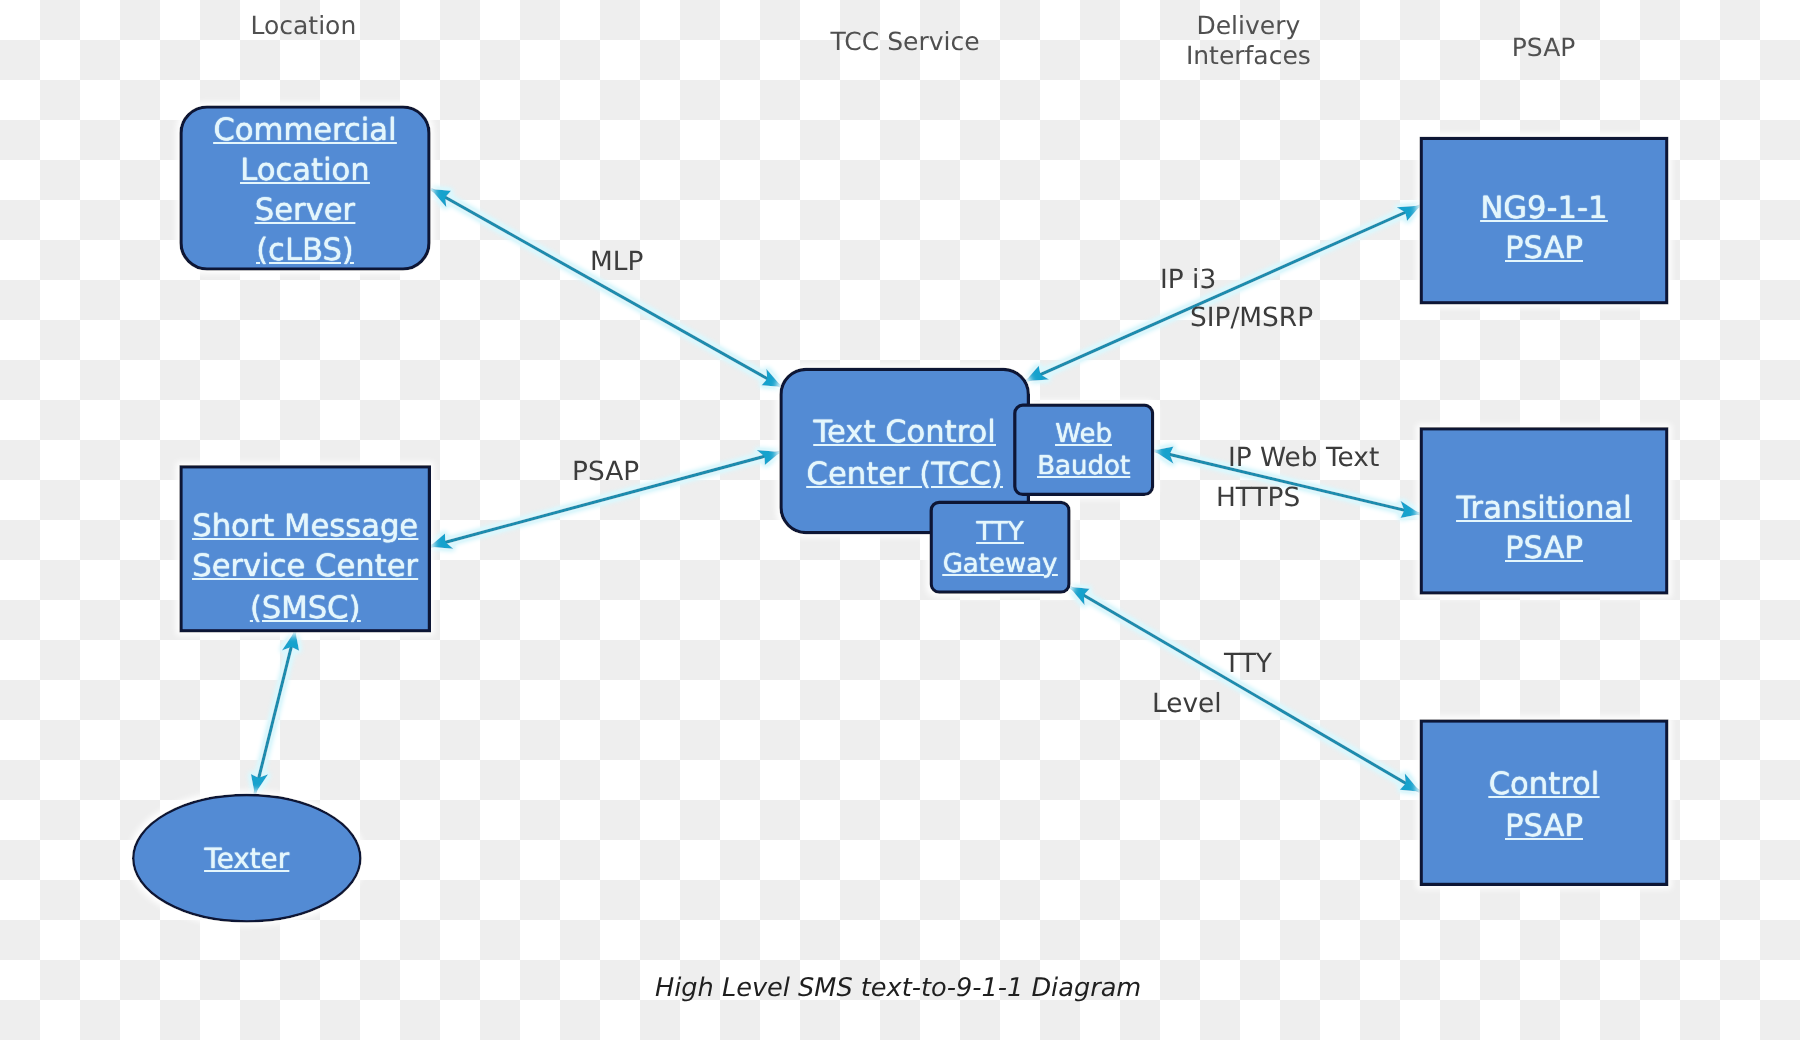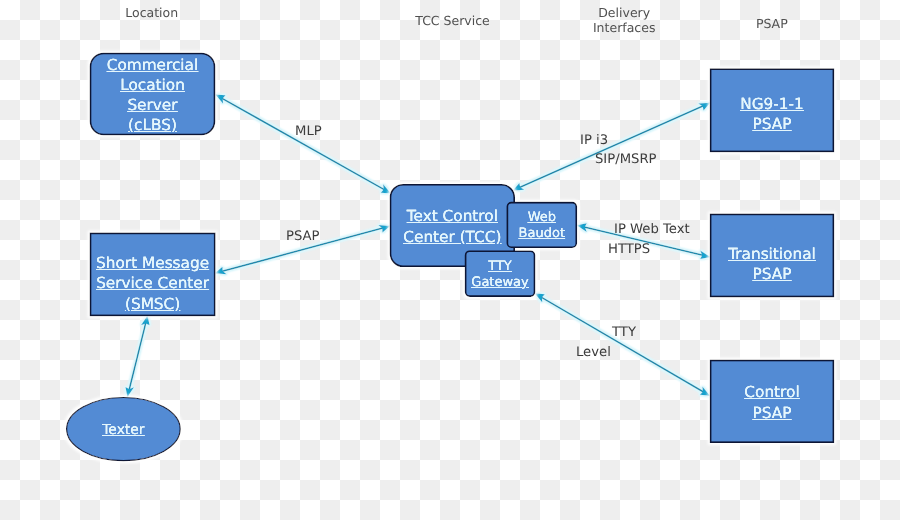--- a/index.html
+++ b/index.html
@@ -115,13 +115,14 @@
 
   <div class="edge-label" style="left:295px;top:124.7px">MLP</div>
   <div class="edge-label" style="left:286px;top:230px">PSAP</div>
   <div class="edge-label" style="left:580px;top:133.5px">IP i3</div>
   <div class="edge-label" style="left:595px;top:153px">SIP/MSRP</div>
   <div class="edge-label" style="left:614px;top:223px">IP Web Text</div>
   <div class="edge-label" style="left:608px;top:243px">HTTPS</div>
   <div class="edge-label" style="left:612px;top:326px">TTY</div>
   <div class="edge-label" style="left:576px;top:346px">Level</div>
 
+  <div class="caption" style="left:327.5px;top:486.6px">High Level SMS text-to-9-1-1 Diagram</div>
 </div>
 
 </body></html>

